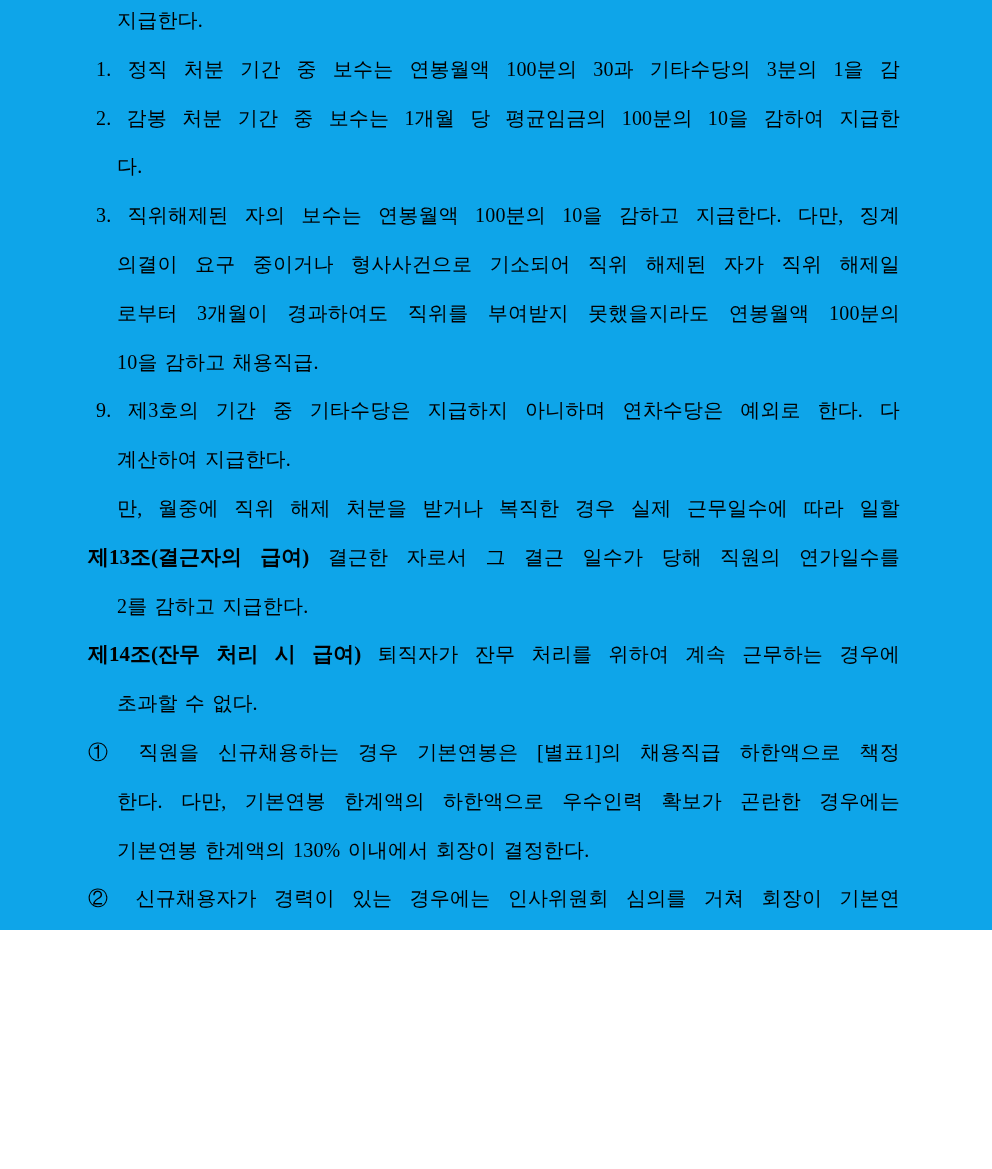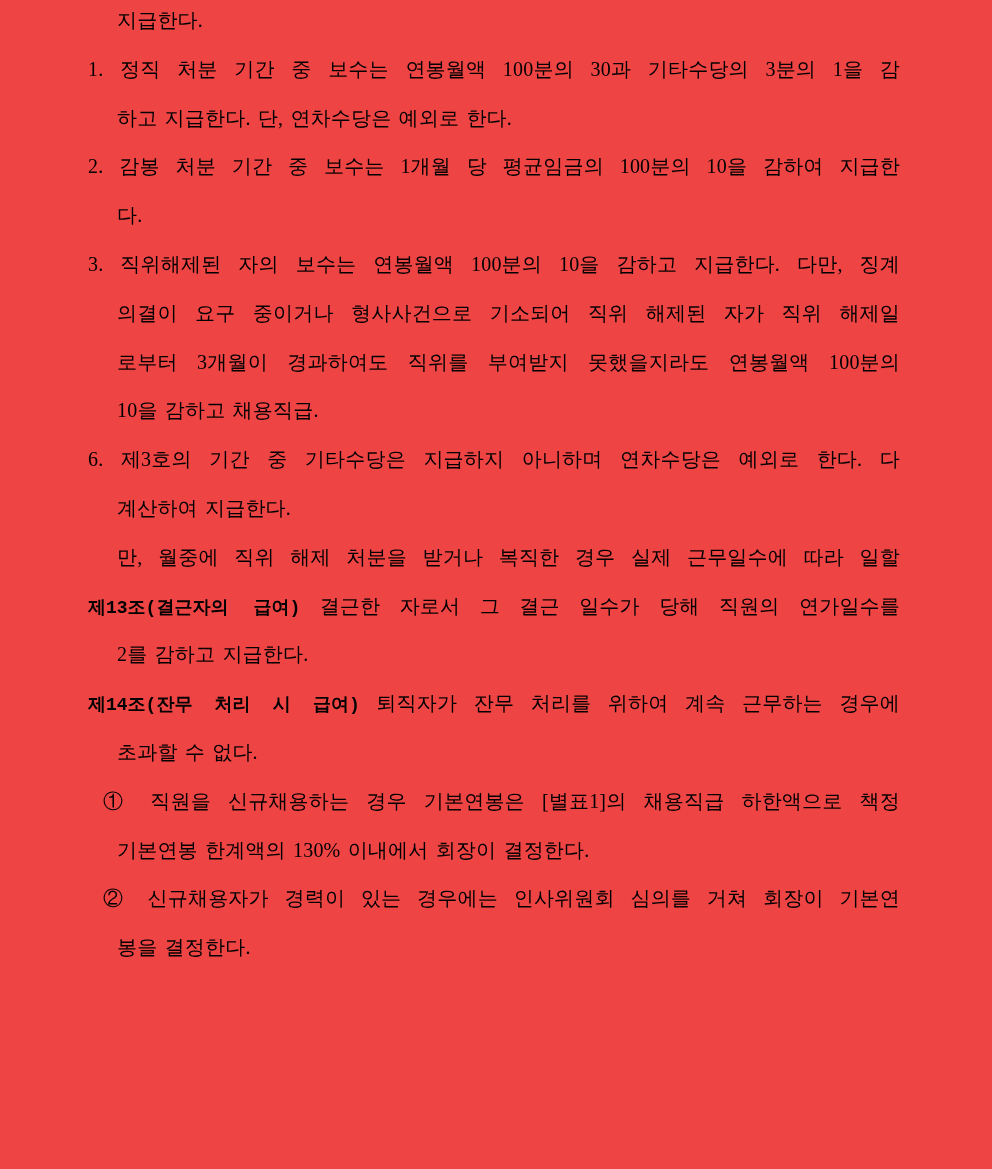--- a/index.html
+++ b/index.html
@@ -3,22 +3,22 @@
 <meta charset="utf-8">
 <style>
   html, body {
     margin: 0;
     padding: 0;
     background: #ffffff;
   }
   .page {
     position: relative;
     width: 992px;
-    height: 1169px;
-    background: #ef4444;
+    height: 930px;
+    background: #0ea5e9;
     overflow: hidden;
     font-family: "Liberation Serif", "DejaVu Serif", serif;
     color: #000000;
   }
   .content {
     margin-top: -4px;
     padding-left: 88px;
     width: 812px;
   }
   .line {
@@ -29,59 +29,59 @@
     word-spacing: 2px;
     white-space: normal;
   }
   
   .just {
     text-align: justify;
     text-align-last: justify;
   }
   
   .ind-head { margin-left: 0; }
-  .ind-num  { margin-left: 0; }
-  .ind-circ { margin-left: 15px; }
+  .ind-num  { margin-left: 8px; }
+  .ind-circ { }
   .ind-cont { margin-left: 29px; }
   
   .b {
-    font-family: Liberation Mono, monospace;
+    font-family: Liberation Serif, serif;
     font-weight: 700;
-    font-size: 18px;
+    font-size: 21px;
     letter-spacing: 0;
   }
 </style>
 </head>
 <body>
 
 <div class="page">
   <div class="content">
 
     <div class="line ind-cont"><span>지급한다.</span></div>
 
     <div class="line ind-num just"><span>1. 정직 처분 기간 중 보수는 연봉월액 100분의 30과 기타수당의 3분의 1을 감</span></div>
-    <div class="line ind-cont"><span>하고 지급한다. 단, 연차수당은 예외로 한다.</span></div>
 
     <div class="line ind-num just"><span>2. 감봉 처분 기간 중 보수는 1개월 당 평균임금의 100분의 10을 감하여 지급한</span></div>
     <div class="line ind-cont"><span>다.</span></div>
 
     <div class="line ind-num just"><span>3. 직위해제된 자의 보수는 연봉월액 100분의 10을 감하고 지급한다. 다만, 징계</span></div>
     <div class="line ind-cont just"><span>의결이 요구 중이거나 형사사건으로 기소되어 직위 해제된 자가 직위 해제일</span></div>
     <div class="line ind-cont just"><span>로부터 3개월이 경과하여도 직위를 부여받지 못했을지라도 연봉월액 100분의</span></div>
     <div class="line ind-cont"><span>10을 감하고 채용직급.</span></div>
 
-    <div class="line ind-num just"><span>6. 제3호의 기간 중 기타수당은 지급하지 아니하며 연차수당은 예외로 한다. 다</span></div>
+    <div class="line ind-num just"><span>9. 제3호의 기간 중 기타수당은 지급하지 아니하며 연차수당은 예외로 한다. 다</span></div>
     <div class="line ind-cont"><span>계산하여 지급한다.</span></div>
     <div class="line ind-cont just"><span>만, 월중에 직위 해제 처분을 받거나 복직한 경우 실제 근무일수에 따라 일할</span></div>
 
     <div class="line ind-head just"><span class="b">제13조(결근자의 급여)</span> <span>결근한 자로서 그 결근 일수가 당해 직원의 연가일수를</span></div>
     <div class="line ind-cont"><span>2를 감하고 지급한다.</span></div>
 
     <div class="line ind-head just"><span class="b">제14조(잔무 처리 시 급여)</span> <span>퇴직자가 잔무 처리를 위하여 계속 근무하는 경우에</span></div>
     <div class="line ind-cont"><span>초과할 수 없다.</span></div>
 
     <div class="line ind-circ just"><span>① 직원을 신규채용하는 경우 기본연봉은 [별표1]의 채용직급 하한액으로 책정</span></div>
+    <div class="line ind-cont just"><span>한다. 다만, 기본연봉 한계액의 하한액으로 우수인력 확보가 곤란한 경우에는</span></div>
     <div class="line ind-cont"><span>기본연봉 한계액의 130% 이내에서 회장이 결정한다.</span></div>
     <div class="line ind-circ just"><span>② 신규채용자가 경력이 있는 경우에는 인사위원회 심의를 거쳐 회장이 기본연</span></div>
     <div class="line ind-cont"><span>봉을 결정한다.</span></div>
 
   </div>
 </div>
 
 </body></html>

